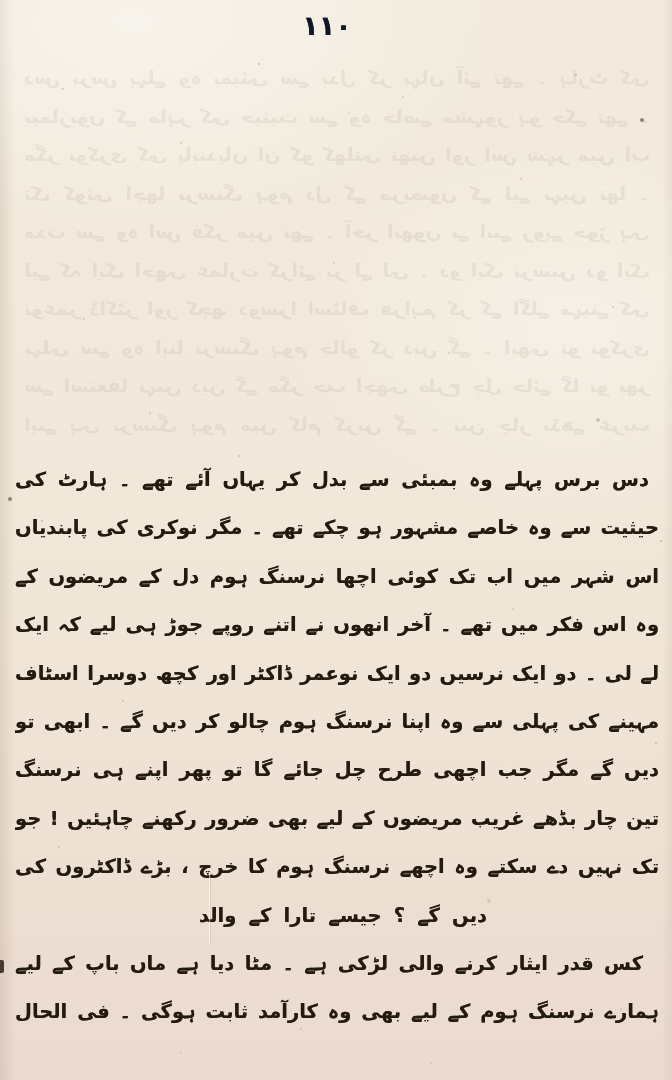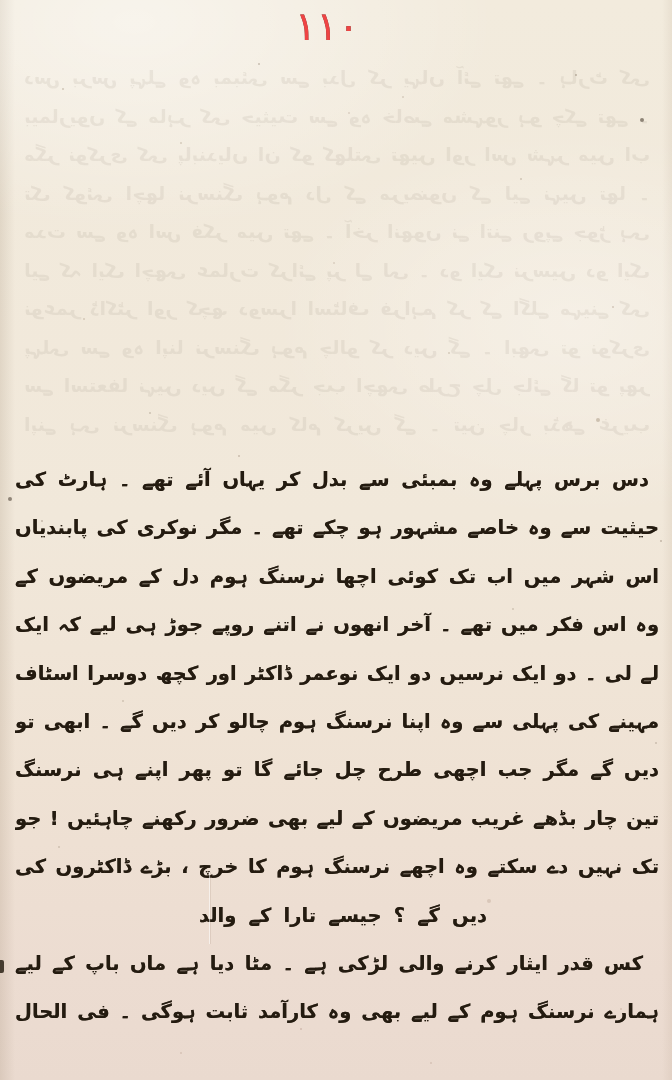--- a/index.html
+++ b/index.html
@@ -9,22 +9,22 @@
     background:
       radial-gradient(ellipse 520px 300px at 20% 2%, rgba(255,255,255,.45), rgba(255,255,255,0) 70%),
       radial-gradient(ellipse 400px 260px at 85% 30%, rgba(255,255,255,.30), rgba(255,255,255,0) 75%),
       linear-gradient(90deg, rgba(140,118,92,.17) 0px, rgba(140,118,92,0) 15px),
       linear-gradient(270deg, rgba(150,125,100,.10) 0px, rgba(150,125,100,0) 10px),
       linear-gradient(180deg, #f2ebdd 0%, #f1e8da 48%, #efe2d4 72%, #ecdcd1 90%, #eadacf 100%);
   }
   .page{position:absolute;inset:0;}
   .page-number{
     position:absolute;top:6px;left:0;right:18px;text-align:center;
-    font-weight:400;font-size:40px;line-height:40px;letter-spacing:3px;
-    color:#ef4444;text-shadow:0 0 .6px rgba(29,21,12,.8);
+    font-weight:700;font-size:27px;line-height:40px;letter-spacing:3px;
+    color:#0f172a;text-shadow:0 0 .6px rgba(29,21,12,.8);
   }
   .show-through{
     position:absolute;top:58px;left:24px;right:22px;height:390px;overflow:hidden;
     direction:rtl;transform:scaleX(-1);
     opacity:.13;color:#95897a;filter:blur(.6px);
     font-weight:700;font-size:19px;line-height:38.5px;word-spacing:3px;
     text-align:justify;text-align-last:justify;
   }
   .text-block{position:absolute;top:456px;left:15px;right:13px;}
   .line{

